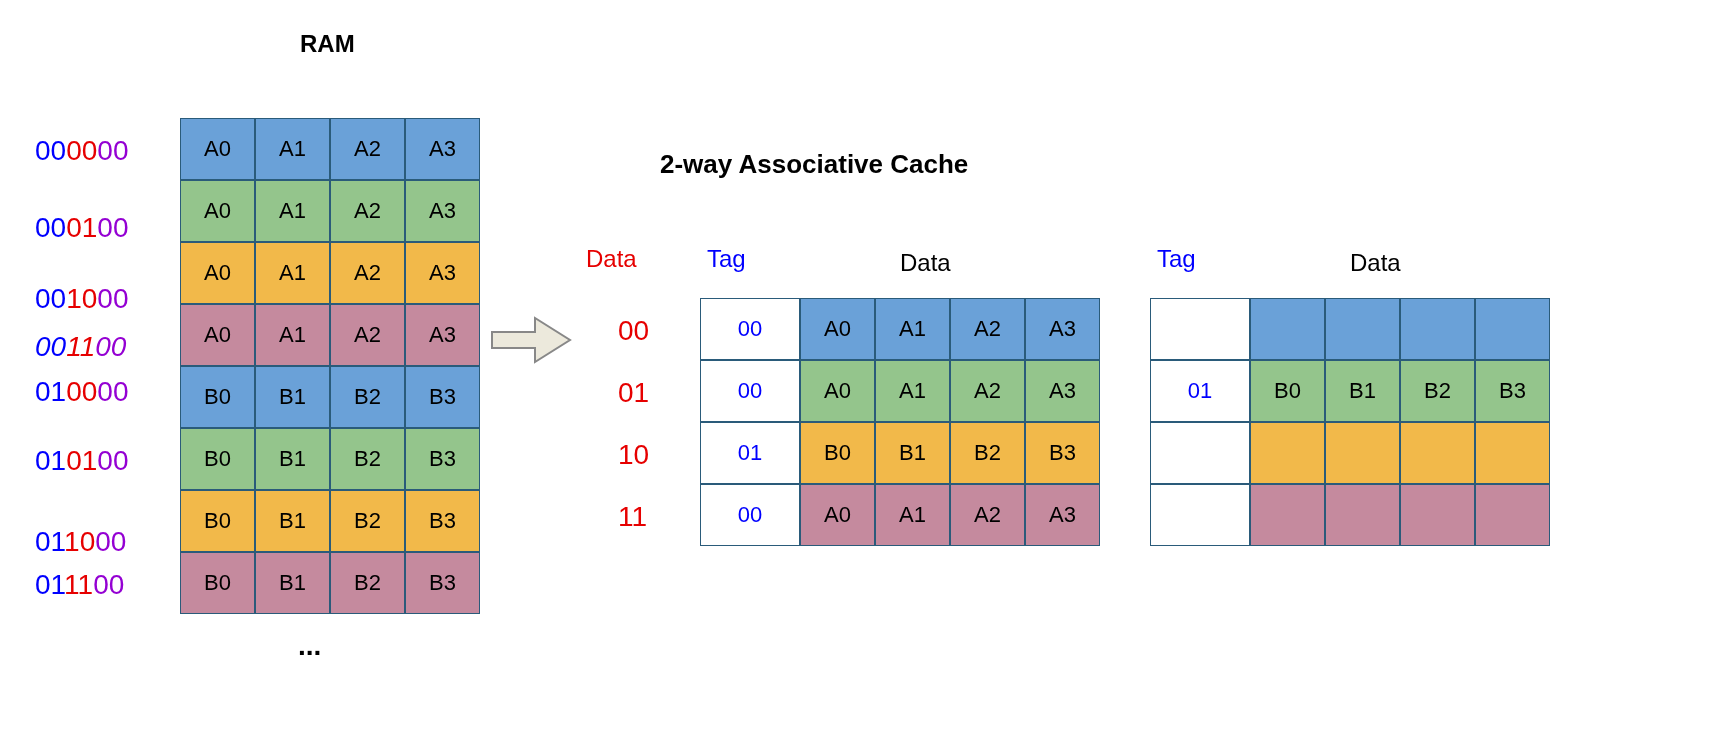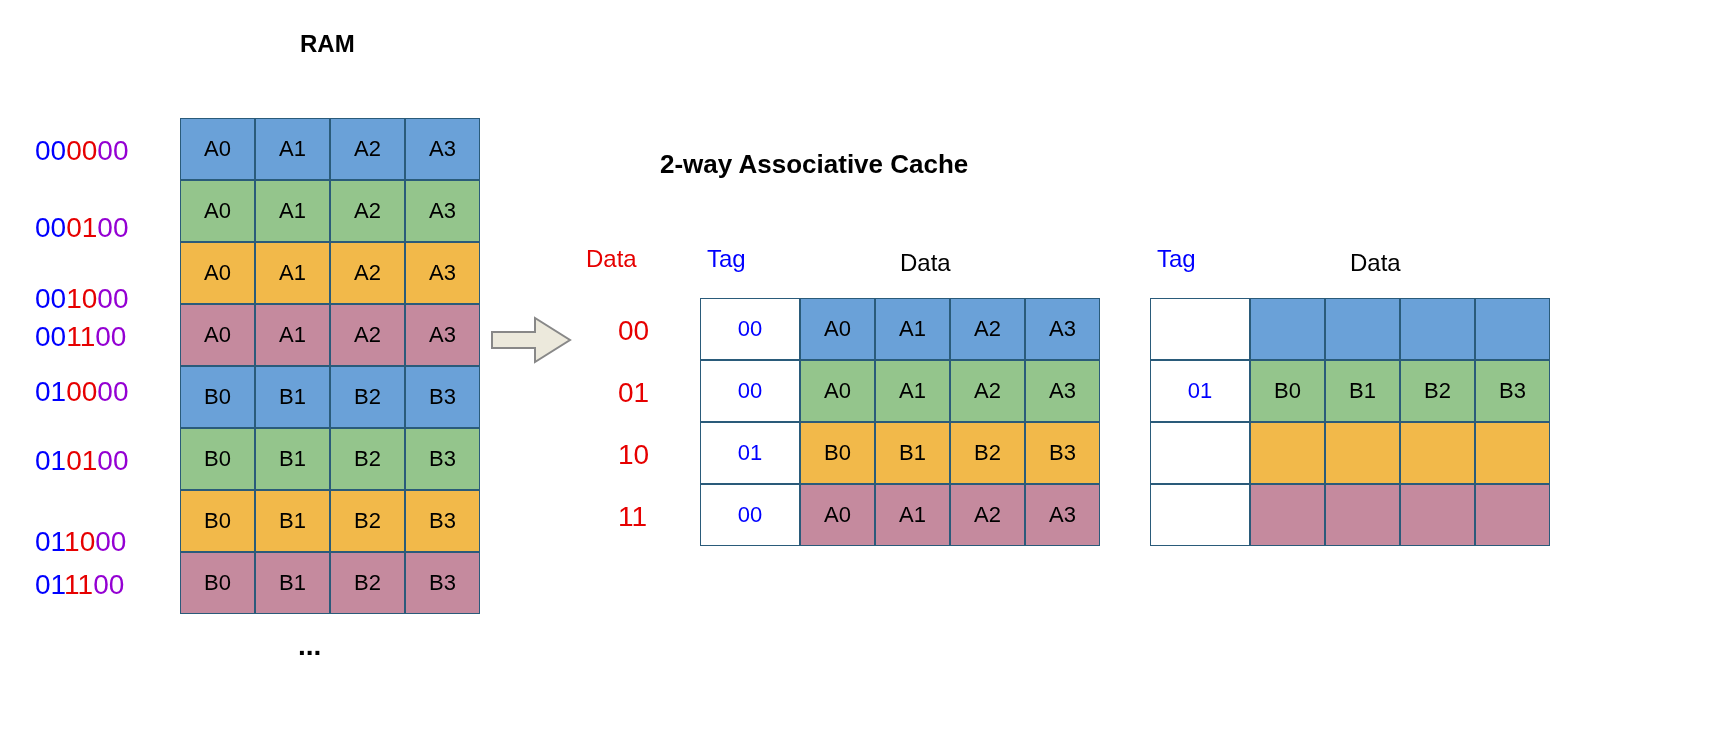--- a/index.html
+++ b/index.html
@@ -62,21 +62,21 @@
 <body>
 
 <div class="stage">
 
   <div class="title" style="left:280px; top:10px;">RAM</div>
 
   <div id="ram-addresses">
       <div class="addr" style="left: 15px; top: 115px;"><span class="blue">00</span><span class="red">00</span><span class="purple">00</span></div>
       <div class="addr" style="left: 15px; top: 192px;"><span class="blue">00</span><span class="red">01</span><span class="purple">00</span></div>
       <div class="addr" style="left: 15px; top: 239px; margin-top: 24px;"><span class="blue">00</span><span class="red">10</span><span class="purple">00</span></div>
-      <div class="addr" style="left: 15px; top: 301px;"><span class="blue">00</span><span class="red">11</span><span class="purple">00</span></div>
+      <div class="addr" style="left: 15px; top: 311px; font-style: italic;"><span class="blue">00</span><span class="red">11</span><span class="purple">00</span></div>
       <div class="addr" style="left: 15px; top: 356px;"><span class="blue">01</span><span class="red">00</span><span class="purple">00</span></div>
       <div class="addr" style="left: 15px; top: 425px;"><span class="blue">01</span><span class="red">01</span><span class="purple">00</span></div>
       <div class="addr" style="left: 15px; top: 506px;"><span class="blue">01</span><span class="red">10</span><span class="purple">00</span></div>
       <div class="addr" style="left: 15px; top: 549px;"><span class="blue">01</span><span class="red">11</span><span class="purple">00</span></div>
     </div>
 
   <div class="ram-grid" id="ram-grid" style="left:160px; top:98px; grid-template-columns: repeat(4, 75px); grid-auto-rows: 62px;">
       <div class="cell" style="background: rgb(106, 161, 216);">A0</div>
       <div class="cell" style="background: rgb(106, 161, 216);">A1</div>
       <div class="cell" style="background: rgb(106, 161, 216);">A2</div>

